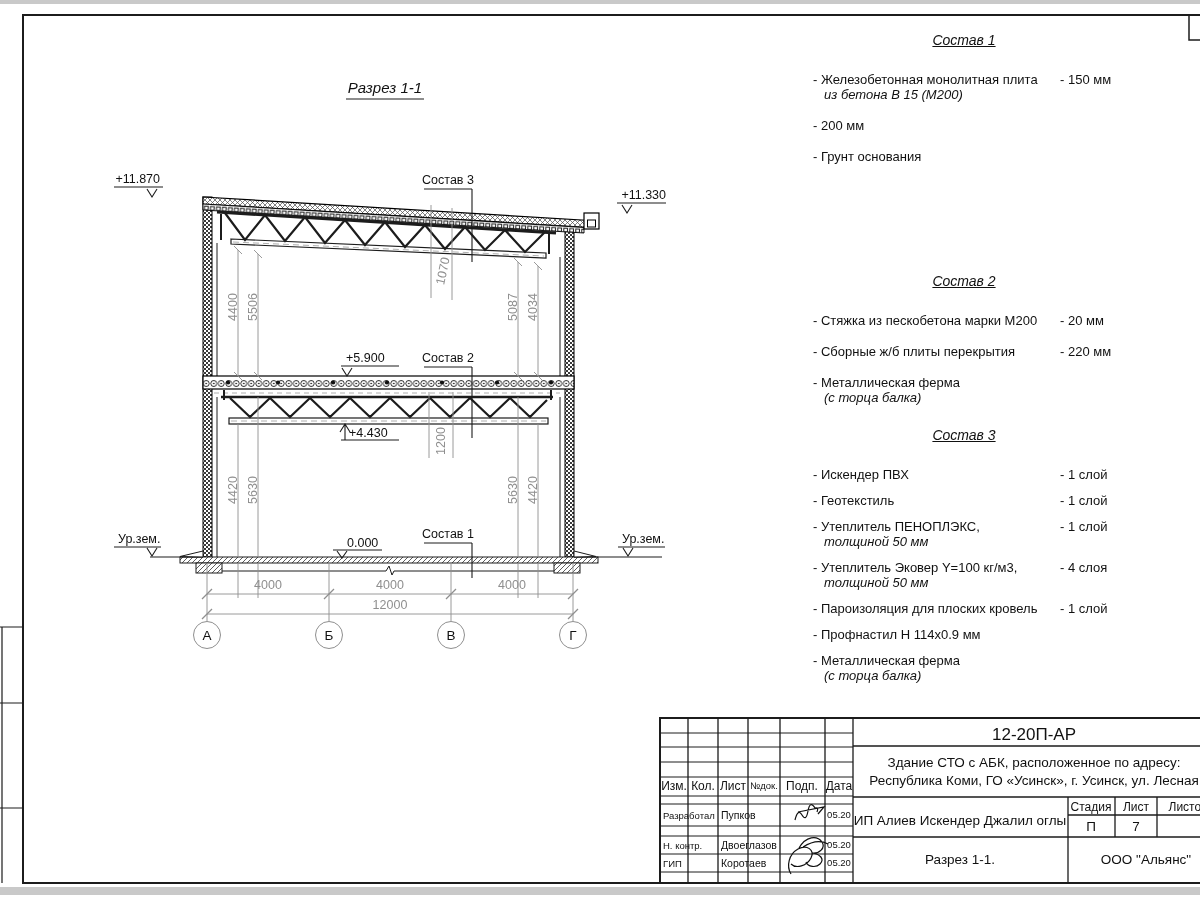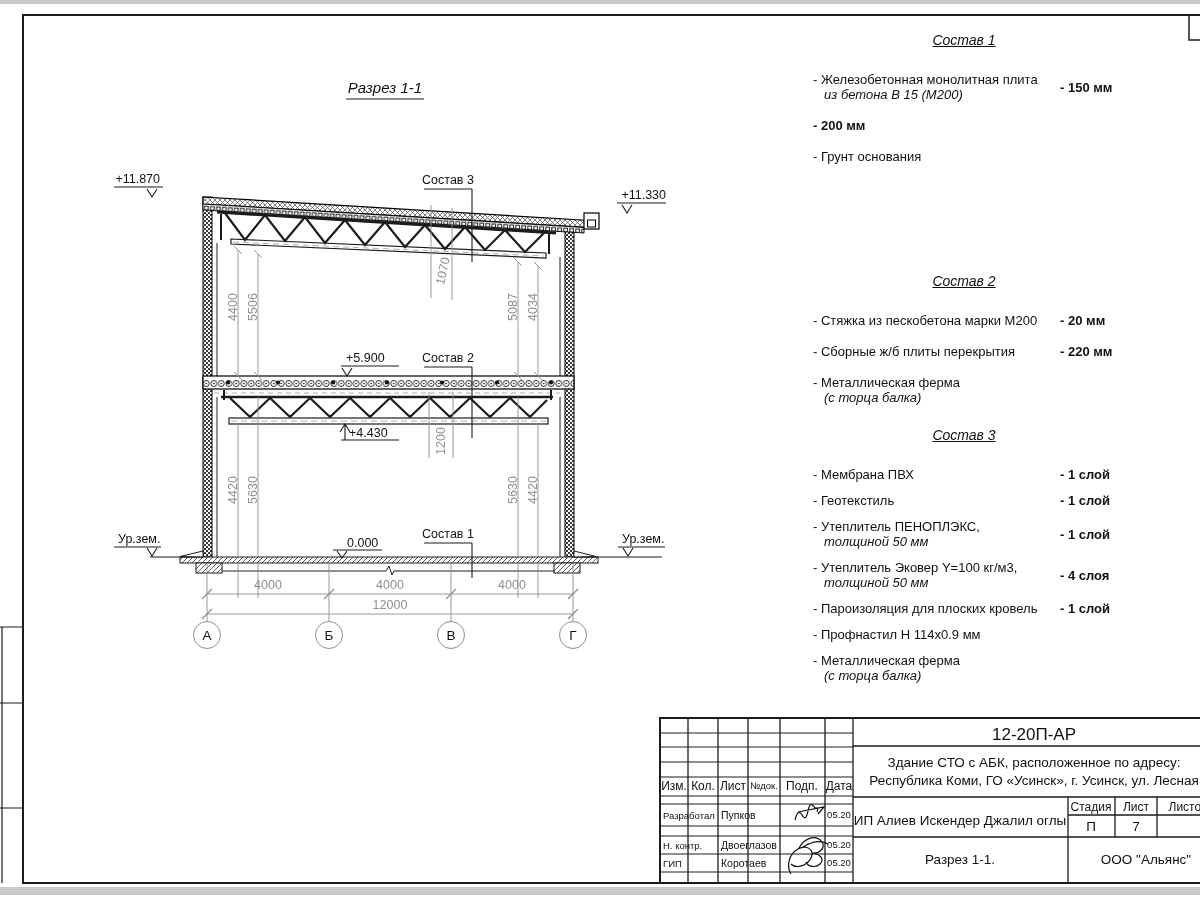--- a/index.html
+++ b/index.html
@@ -13,25 +13,25 @@
   .t-title { font-size:15px; font-style:italic; }
   .t-tb-big { font-size:17px; }
   .t-tb    { font-size:13.5px; }
   .t-tb-s  { font-size:12px; }
   .t-tb-xs { font-size:9.5px; }
   .t-tb-m  { font-size:10.5px; }
   
   .comp { position:absolute; width:302px; left:813px; color:#111; font-size:13px; line-height:15px; }
   .comp-heading { text-align:center; font-style:italic; text-decoration:underline;
                   font-size:14px; margin:0 0 24px 0; }
-  .comp-item { display:flex; align-items:center; margin-bottom:16px; }
+  .comp-item { display:flex; align-items:flex-start; margin-bottom:16px; }
   .comp-tight .comp-item { margin-bottom:11px; }
   .comp-lines { width:247px; }
   .line2 { padding-left:11px;font-style:italic; }
-  .comp-value { white-space:nowrap;font-weight:bold; }
+  .comp-value { white-space:nowrap; }
 </style>
 </head>
 <body>
 
 <div class="page">
 
 <svg width="1200" height="900" viewBox="0 0 1200 900">
   <defs>
     <pattern id="wallHatch" width="4" height="4" patternUnits="userSpaceOnUse">
       <rect width="4" height="4" fill="#fff"></rect>
@@ -326,21 +326,21 @@
           <div class="line2">(с торца балка)</div>
         </div>
     <div class="comp-value"></div>
   </div>
 </div>
 
 <div class="comp comp-tight" style="top:428px">
   <div class="comp-heading">Состав 3</div>
   <div class="comp-item">
     <div class="comp-lines">
-          <div>- Мембрана ПВХ</div>
+          <div>- Искендер ПВХ</div>
           <div class="line2"></div>
         </div>
     <div class="comp-value">- 1 слой</div>
   </div>
   <div class="comp-item">
     <div class="comp-lines">
           <div>- Геотекстиль</div>
           <div class="line2"></div>
         </div>
     <div class="comp-value">- 1 слой</div>

